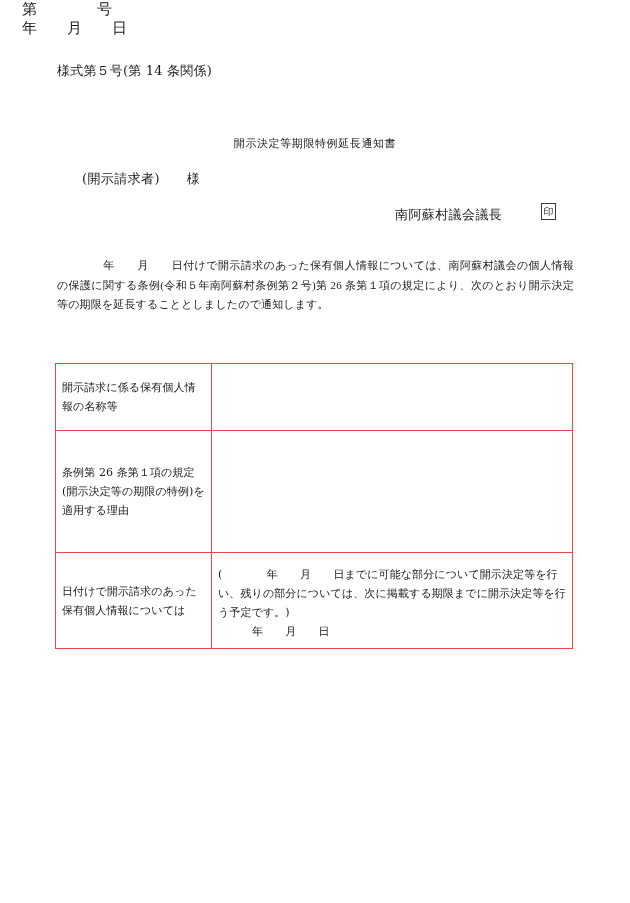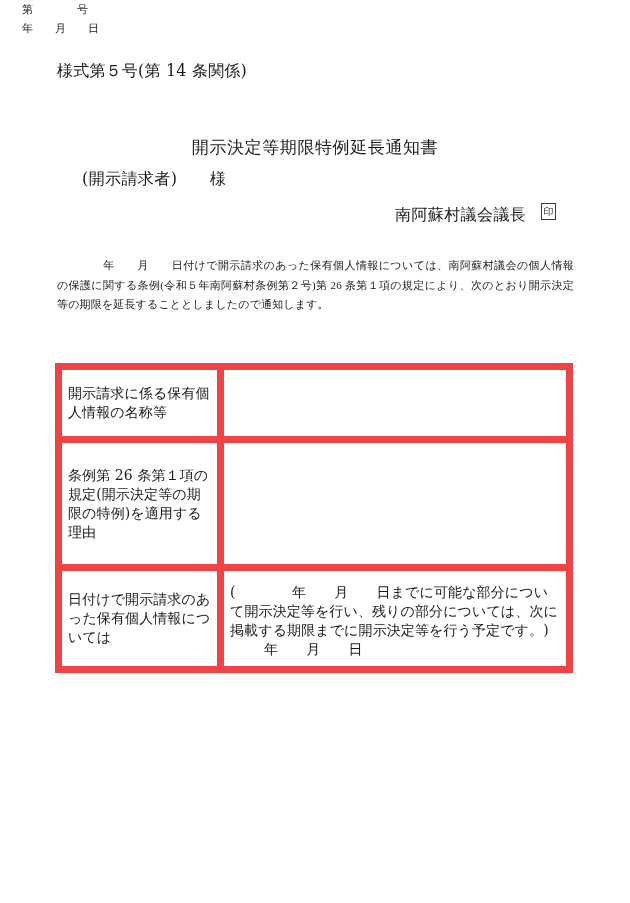--- a/index.html
+++ b/index.html
@@ -18,59 +18,59 @@
   }
   .page {
     position: absolute;
     inset: 0;
     background: #ffffff;
   }
 
   
   .t {
     position: absolute;
-    font-size: 16px;
+    font-size: 13px;
     line-height: 18px;
     letter-spacing: 0.2px;
     white-space: pre;
   }
 
   
   .form-no {
     left: 57px;
     top: 62px;
   }
 
   
   .meta-block {
     left: 478px;
     top: 80px;
     width: 100px;
   }
   .meta-line {
-    font-size: 11px;
+    font-size: 15px;
     line-height: 19px;
     white-space: pre;
     text-align: left;
   }
   .meta-line.num {
     padding-left: 22px;
   }
   .meta-line.date {
     padding-left: 22px;
   }
 
   
   .doc-title {
     position: absolute;
     left: 0;
     right: 0;
     top: 136px;
     text-align: center;
-    font-size: 17px;
+    font-size: 11px;
     letter-spacing: 0.6px;
   }
 
   
   .recipient {
     left: 70px;
     top: 170px;
     letter-spacing: 0.4px;
     margin-left: 12px;
   }
@@ -117,24 +117,24 @@
   
   .form-table {
     position: absolute;
     left: 55px;
     top: 363px;
     width: 518px;
     border-collapse: collapse;
     table-layout: fixed;
   }
   .form-table td {
-    border: 7px solid #ef4444;
+    border: 1px solid #ef4444;
     vertical-align: middle;
     padding: 4px 6px;
-    font-size: 14px;
+    font-size: 11px;
     line-height: 19px;
     letter-spacing: 0.1px;
   }
   .form-table td.label {
     width: 143px;
   }
   .form-table td.value {
     vertical-align: top;
     padding-top: 12px;
   }

